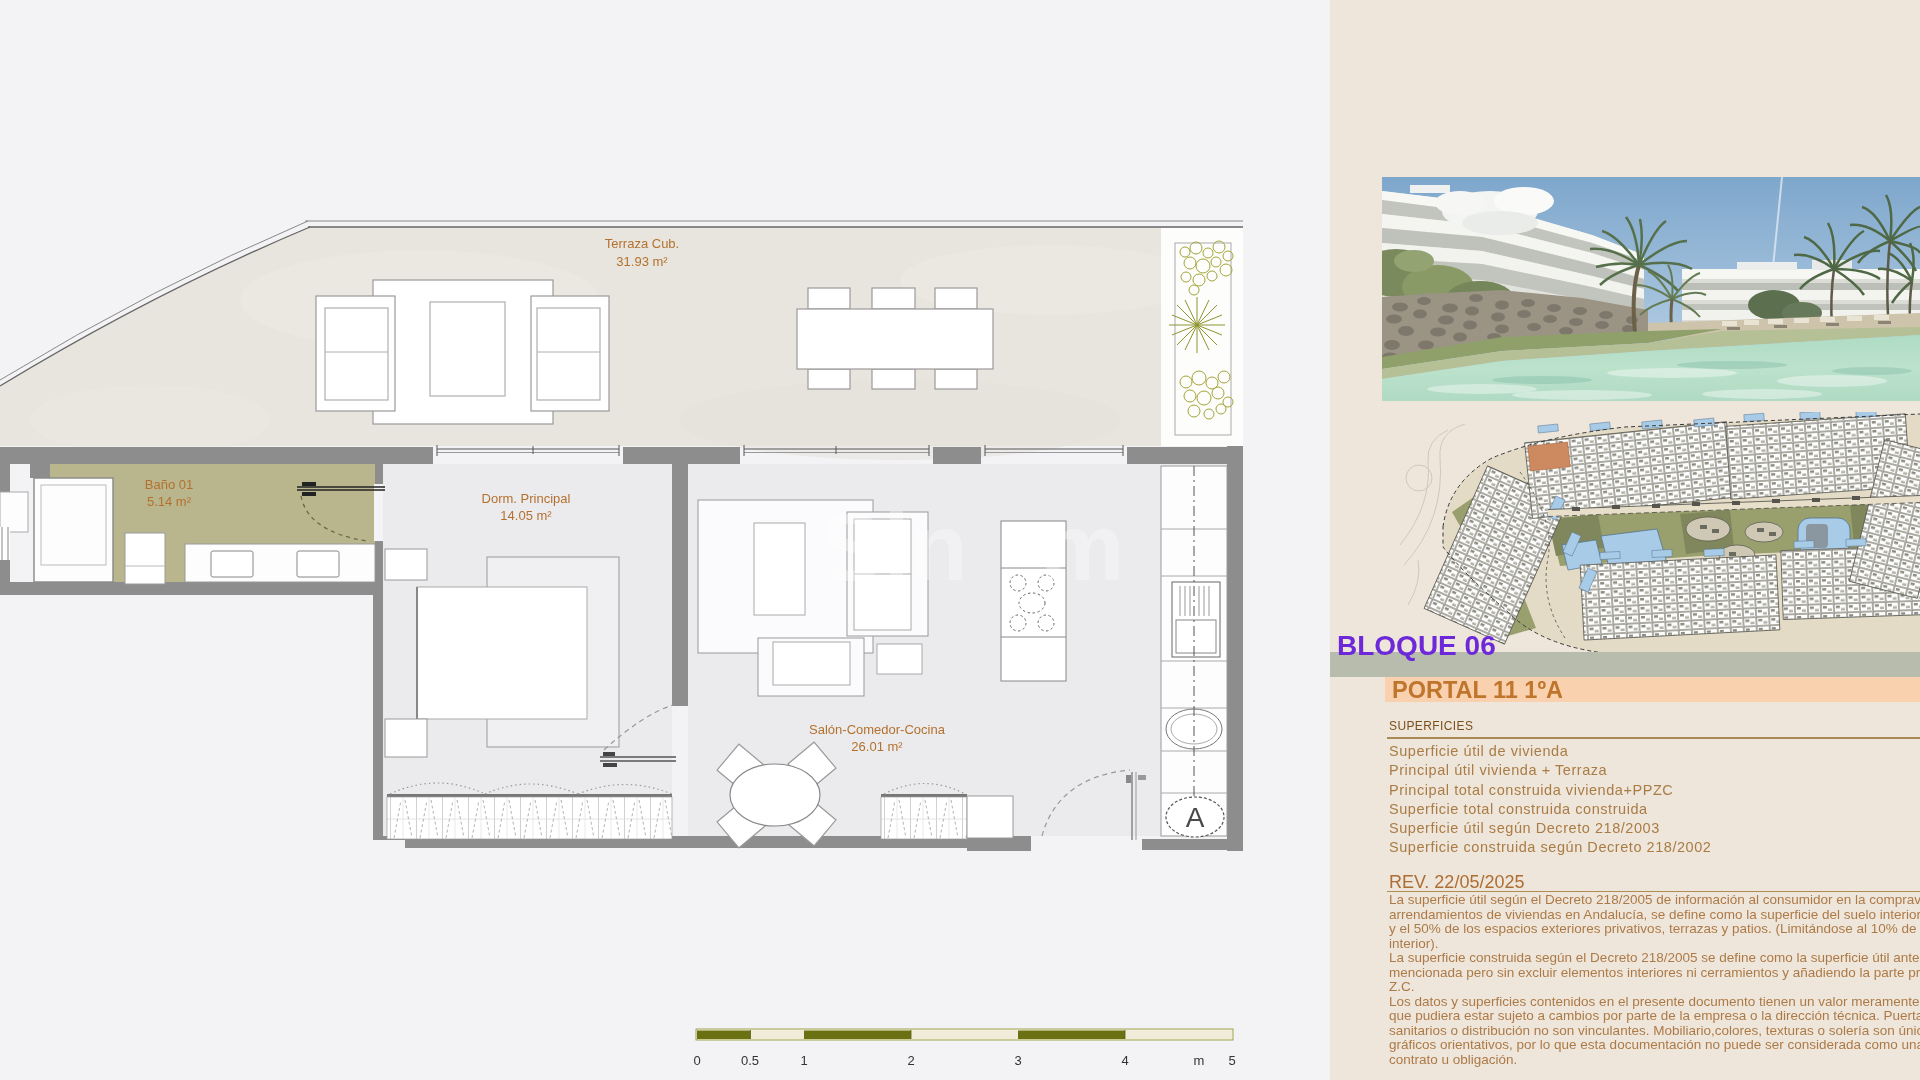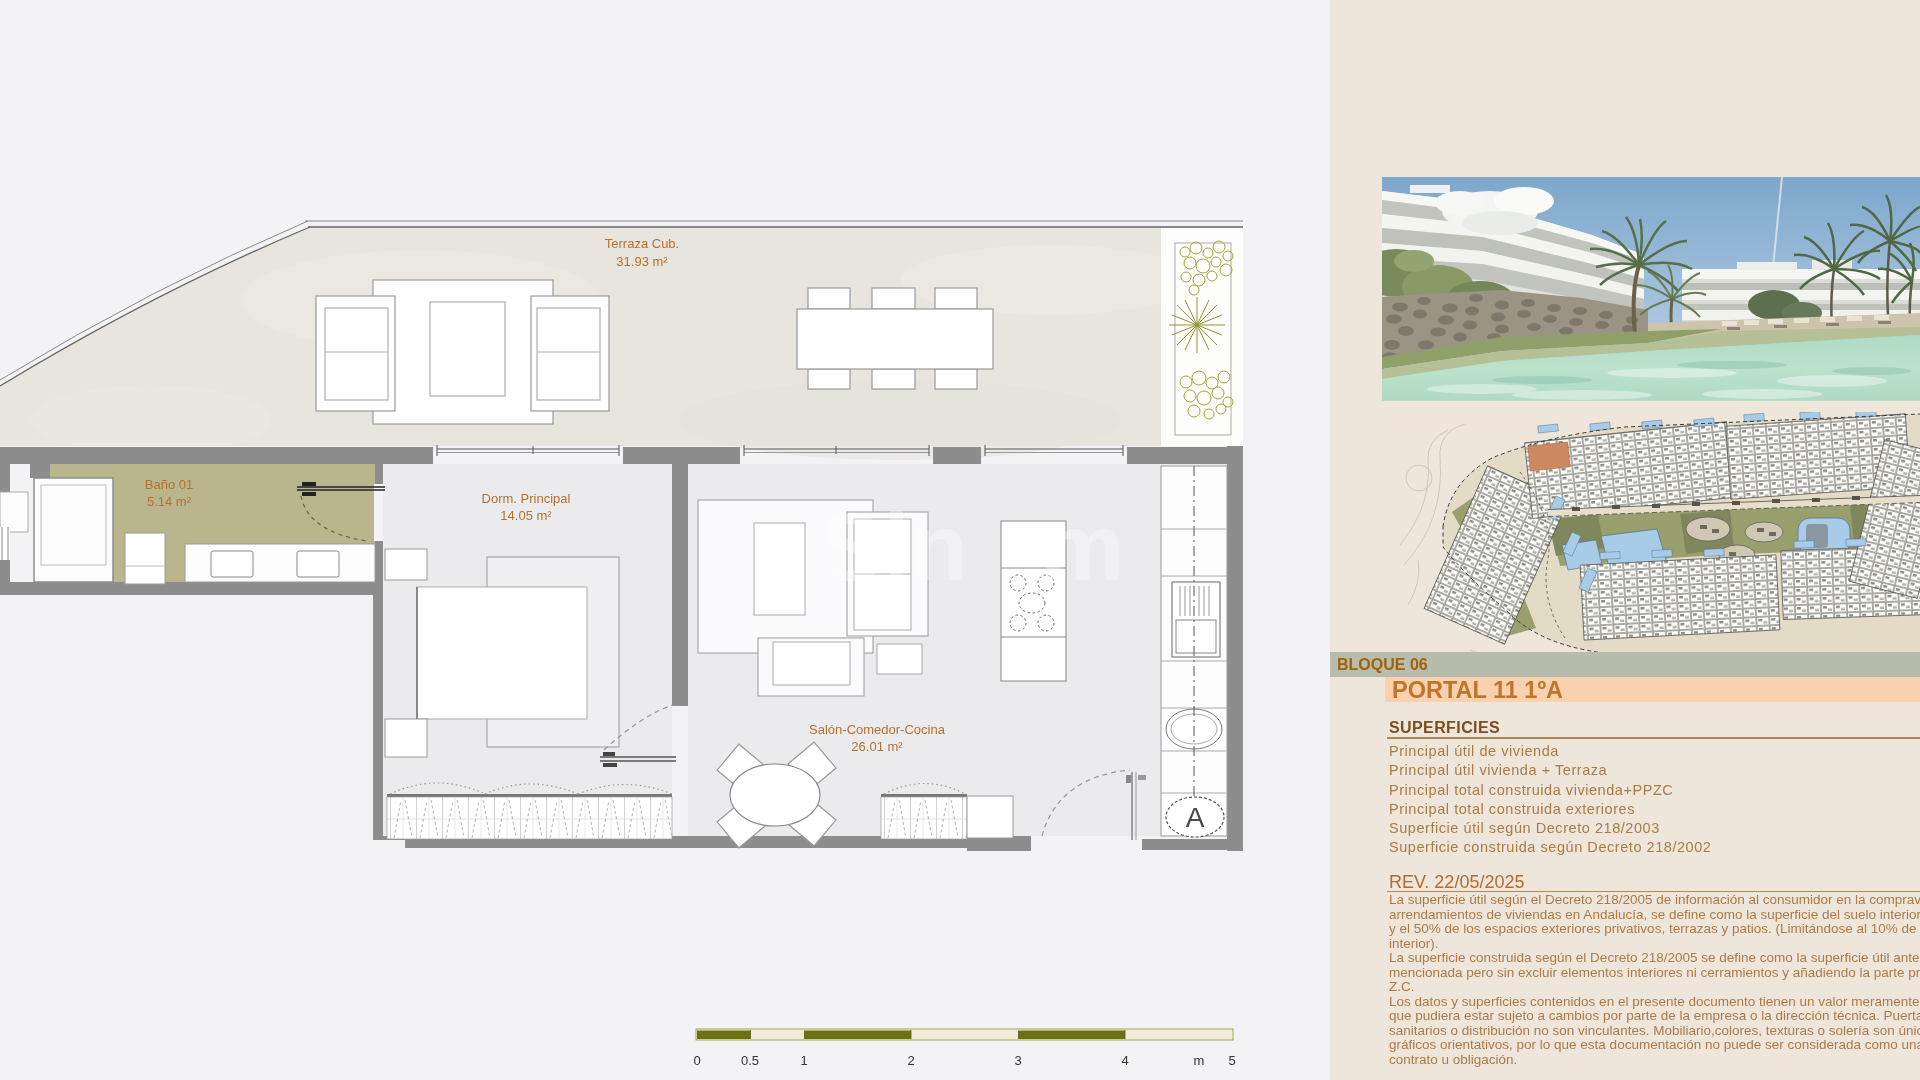--- a/index.html
+++ b/index.html
@@ -1,24 +1,24 @@
 <!DOCTYPE html>
 <html><head>
 <meta charset="utf-8">
 <style>
   html,body{margin:0;padding:0;}
   body{width:1920px;height:1080px;overflow:hidden;background:#f3f3f5;font-family:"Liberation Sans",sans-serif;}
   .abs{position:absolute;}
   #page{position:relative;width:1920px;height:1080px;}
   #panel{left:1330px;top:0;width:590px;height:1080px;background:#eee6db;}
   #bloquebar{left:1330px;top:652px;width:590px;height:25px;background:#b8bcad;}
-  #bloquetxt{left:1337px;top:652px;font-weight:bold;font-size:16px;color:#a16207;line-height:26px;}
+  #bloquetxt{left:1337px;top:633px;font-weight:bold;font-size:28px;color:#6d28d9;line-height:26px;}
   #portalbar{left:1385px;top:677px;width:535px;height:25px;background:#f9d1ae;}
   #portaltxt{left:1392px;top:677px;font-weight:bold;font-size:23.5px;color:#bf752c;line-height:27px;}
-  #suptit{left:1389px;top:719px;font-weight:bold;font-size:16px;color:#7b4f1d;letter-spacing:.4px;}
+  #suptit{left:1389px;top:719px;font-weight:normal;font-size:12px;color:#7b4f1d;letter-spacing:.4px;}
   #supline{left:1387px;top:737px;width:533px;height:2px;background:#a98a55;}
   #suplist{left:1389px;top:742px;font-size:14.5px;color:#aa7c45;line-height:19.3px;letter-spacing:.55px;white-space:nowrap;}
   #revtit{left:1389px;top:872px;font-weight:normal;font-size:18px;color:#ad6d33;}
   #revline{left:1387px;top:891px;width:533px;height:1px;background:#b08c55;}
   #revpar{left:1389px;top:893px;width:531px;height:180px;font-size:13.5px;color:#ad7a47;line-height:14.55px;white-space:nowrap;overflow:hidden;}
 </style>
 </head>
 <body>
 <div id="page">
   <div class="abs" id="panel"></div>
@@ -564,24 +564,24 @@
     <path d="M 1520,472 Q 1555,520 1548,558 Q 1540,600 1565,638" fill="none" stroke="#3a3a3a" stroke-width="0.7" stroke-dasharray="3 3"></path>
   </svg>
 
   <div class="abs" id="bloquebar"></div>
   <div class="abs" id="bloquetxt">BLOQUE 06</div>
   <div class="abs" id="portalbar"></div>
   <div class="abs" id="portaltxt">PORTAL 11 1ºA</div>
   <div class="abs" id="suptit">SUPERFICIES</div>
   <div class="abs" id="supline"></div>
   <div class="abs" id="suplist">
-    <div>Principal útil de vivienda</div>
+    <div>Superficie útil de vivienda</div>
     <div>Principal útil vivienda + Terraza</div>
     <div>Principal total construida vivienda+PPZC</div>
-    <div>Principal total construida exteriores</div>
+    <div>Superficie total construida construida</div>
     <div>Superficie útil según Decreto 218/2003</div>
     <div>Superficie construida según Decreto 218/2002</div>
   </div>
   <div class="abs" id="revtit">REV. 22/05/2025</div>
   <div class="abs" id="revline"></div>
   <div class="abs" id="revpar">La superficie útil según el Decreto 218/2005 de información al consumidor en la compraventa y<br>
 arrendamientos de viviendas en Andalucía, se define como la superficie del suelo interior del perim<br>
 y el 50% de los espacios exteriores privativos, terrazas y patios. (Limitándose al 10% de la superfici<br>
 interior).<br>
 La superficie construida según el Decreto 218/2005 se define como la superficie útil anteriormente<br>

